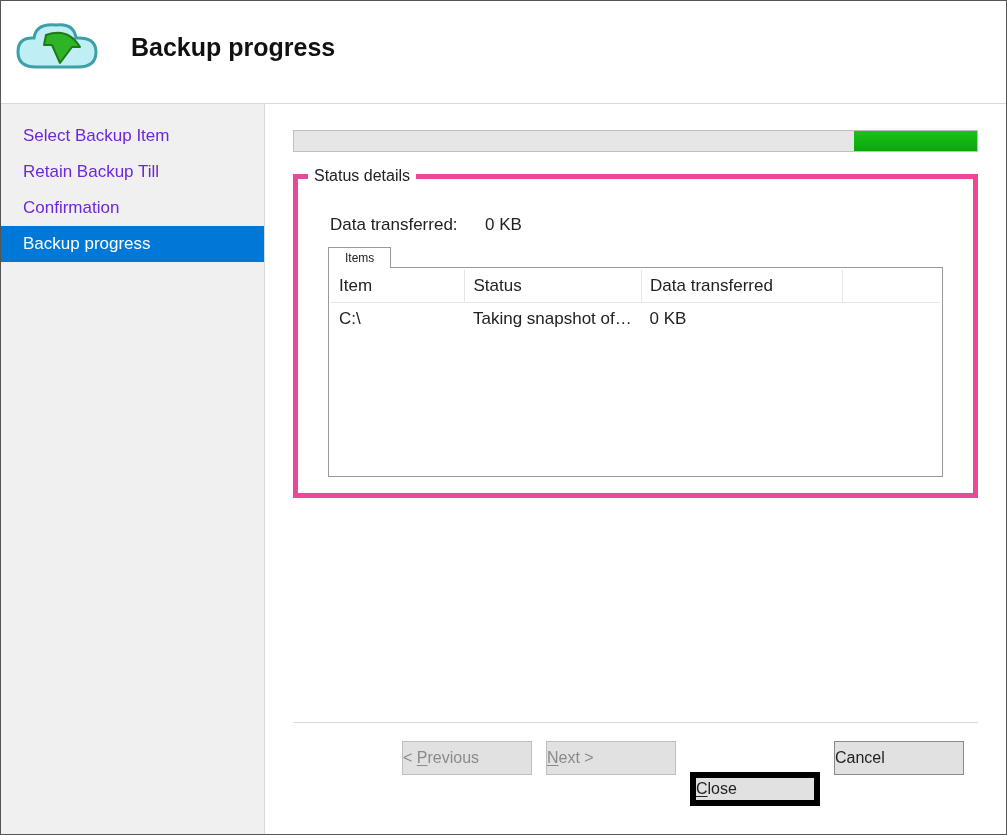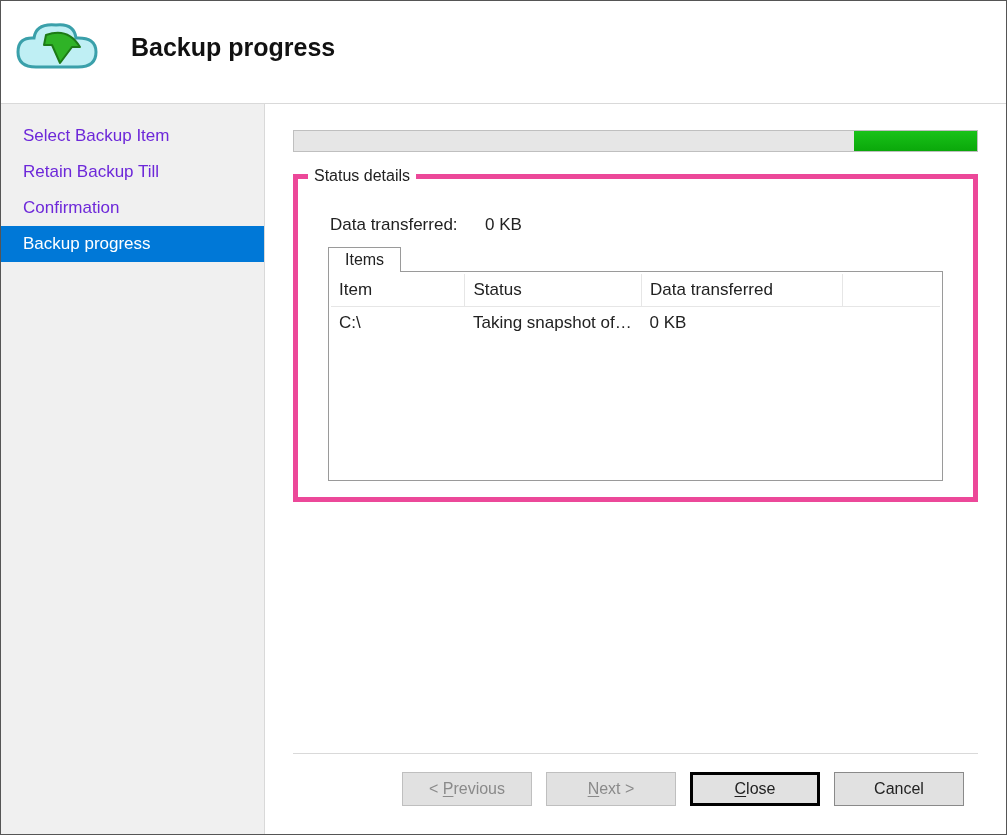--- a/index.html
+++ b/index.html
@@ -137,21 +137,21 @@
   .data-row .dlabel { width: 155px; }
   .tab-bar {
     display: flex;
     margin-left: 10px;
   }
   .tab {
     border: 1px solid #9a9a9a;
     border-bottom: none;
     padding: 3px 16px;
     background: #fff;
-    font-size: 16px;
+    font-size: 12px;
     position: relative;
     z-index: 2;
   }
   .table-wrapper {
     border: 1px solid #9a9a9a;
     margin-top: -1px;
     margin-left: 10px;
     margin-right: 10px;
     height: 210px;
     background: #fff;
@@ -197,30 +197,31 @@
     margin-top: auto;
   }
   .wbutton {
     width: 130px;
     height: 34px;
     border: 1px solid #8a8a8a;
     background: #e1e1e1;
     font-size: 16px;
     display: flex;
     align-items: center;
-    justify-content: center;
+    justify-content: flex-start;
     cursor: default;
   }
   .wbutton.disabled {
     color: #8a8a8a;
     border-color: #bfbfbf;
   }
   .wbutton.default {
-    border: 3px solid #000000;
+    border: 6px solid #000000;
     background: #e1e1e1;
+    margin-top: 31px;
   }
   .underline-first {
     text-decoration: underline;
     text-underline-offset: 2px;
   }
 </style>
 </head>
 <body>
 
 <div class="window">

